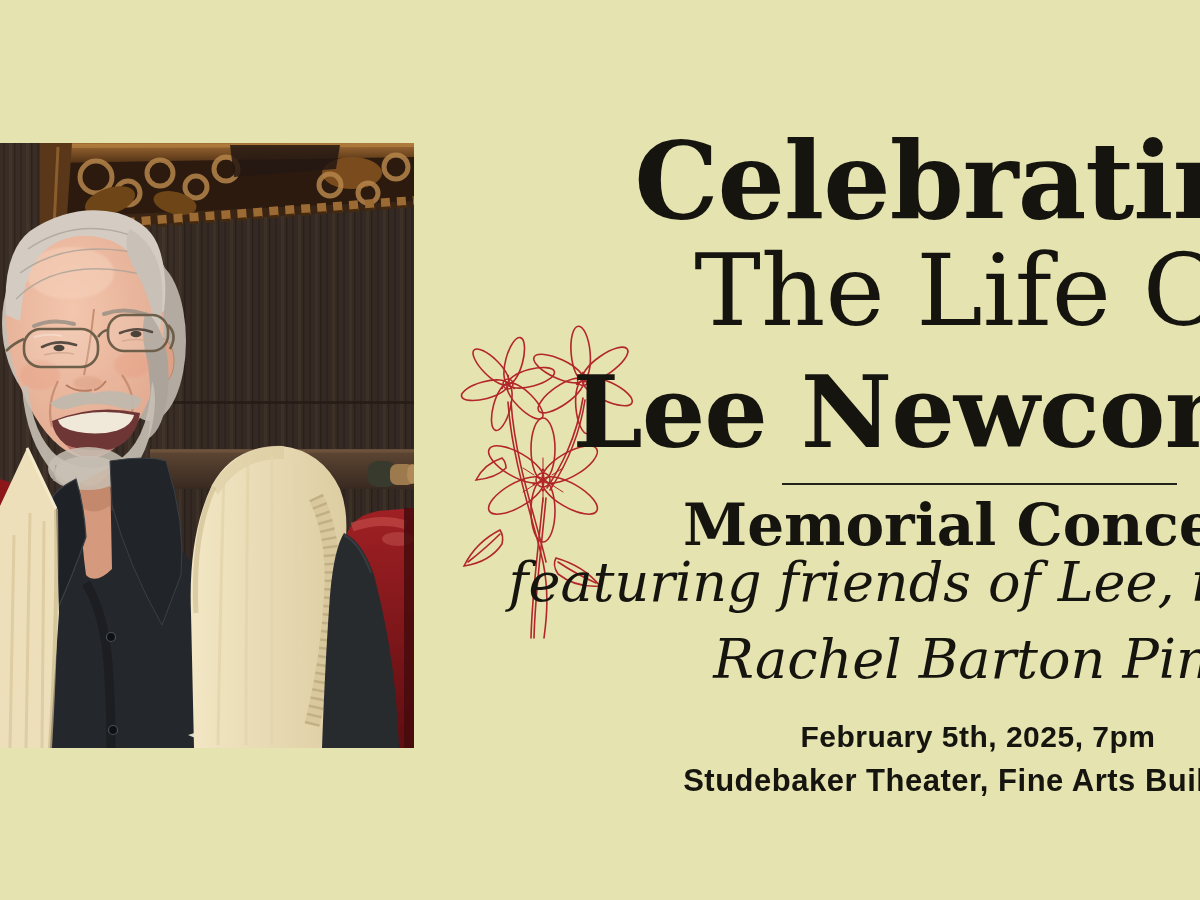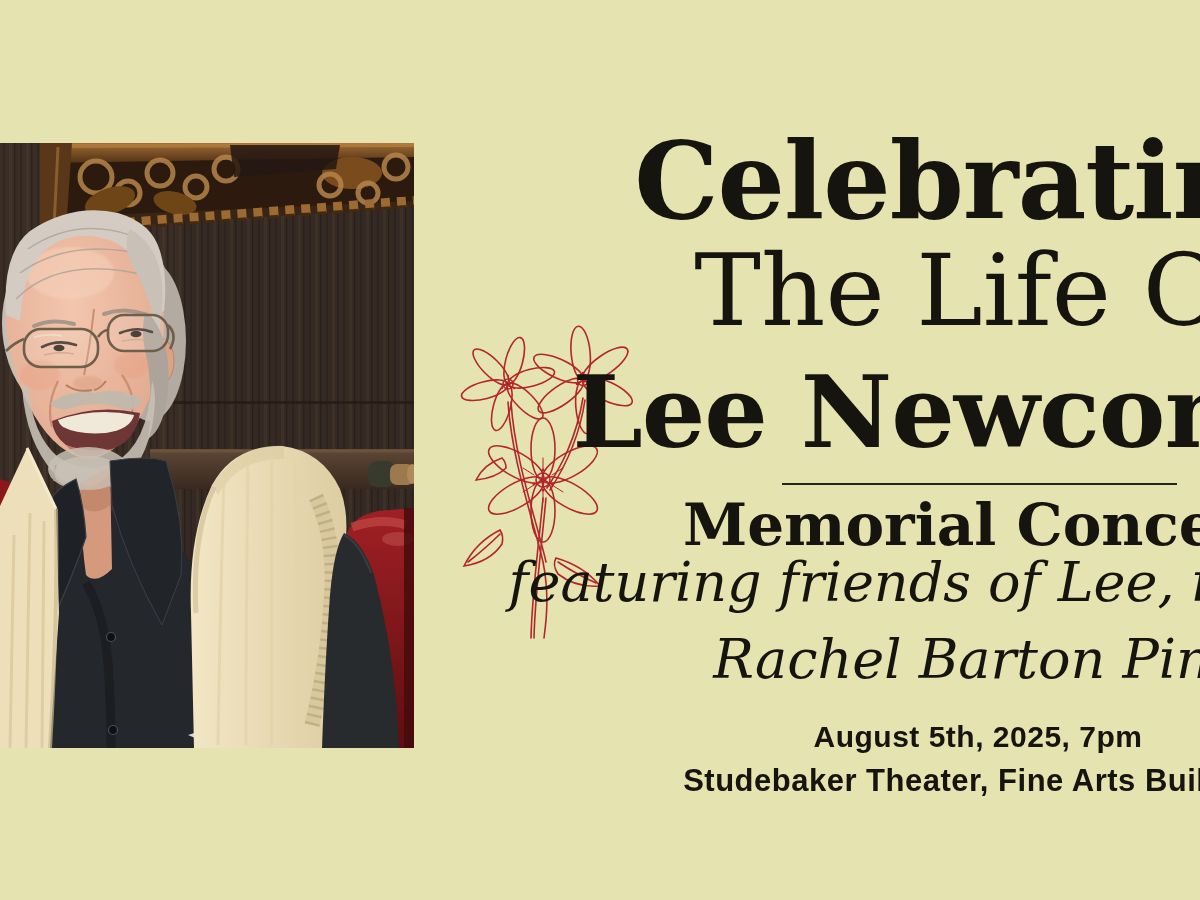--- a/index.html
+++ b/index.html
@@ -302,15 +302,15 @@
   <div class="txt title1">Celebrating</div>
   <div class="txt title2">The Life Of</div>
   <div class="txt title3">Lee Newcomer</div>
 
   <div class="divider"></div>
 
   <div class="txt memorial">Memorial Concert</div>
   <div class="txt sub1">featuring friends of Lee, including</div>
   <div class="txt sub2">Rachel Barton Pine</div>
 
-  <div class="txt date">August 5th, 2025, 7pm</div>
+  <div class="txt date">February 5th, 2025, 7pm</div>
   <div class="txt venue">Studebaker Theater, Fine Arts Building</div>
 </div>
 
 </body></html>

